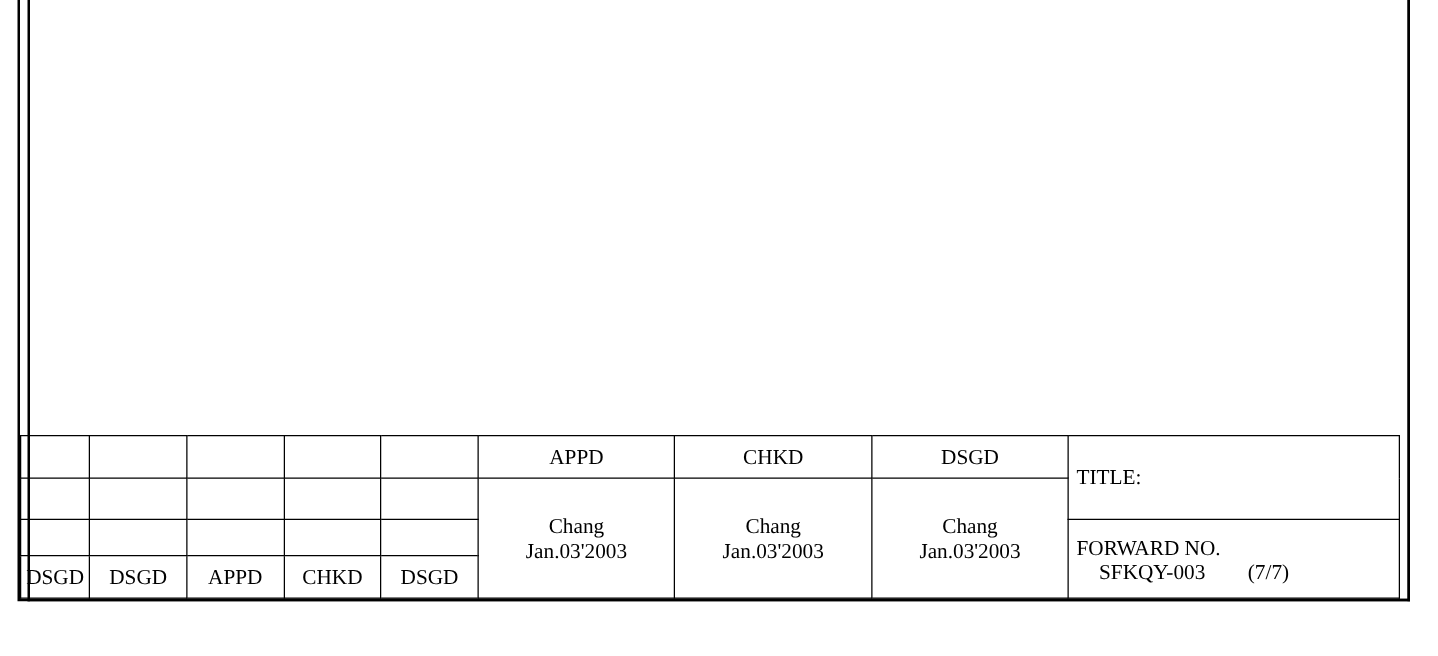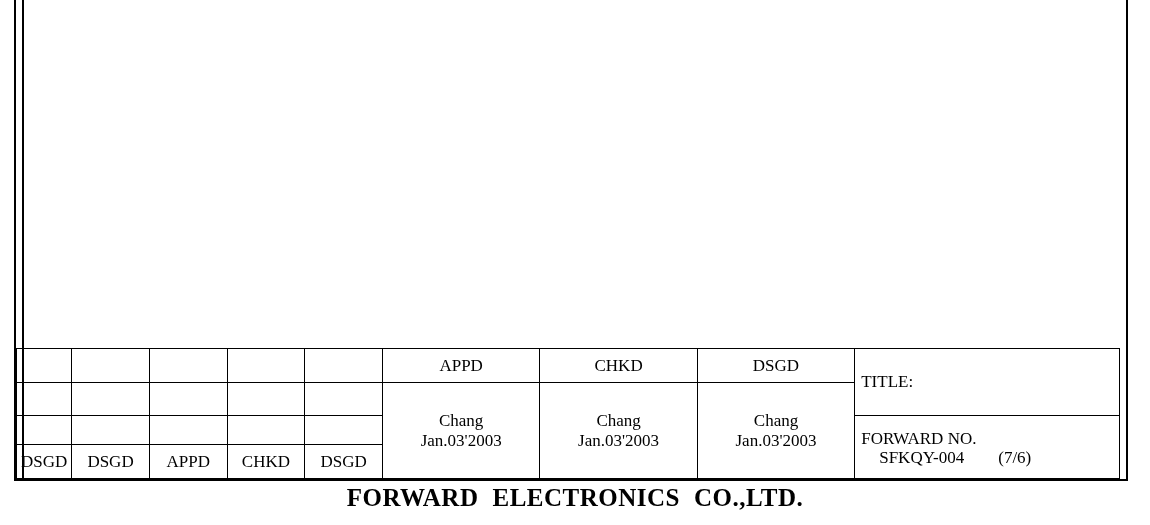--- a/index.html
+++ b/index.html
@@ -166,31 +166,28 @@
         </td>
       </tr>
       <tr>
         <td class="rev-cell"></td>
         <td class="rev-cell"></td>
         <td class="rev-cell"></td>
         <td class="rev-cell"></td>
         <td class="rev-cell"></td>
         <td class="tcell" rowspan="2">
           <span class="doc-line1">FORWARD NO.</span>
-          <span class="doc-line2"><span>SFKQY-004</span><span class="doc-page">(7/6)</span></span>
+          <span class="doc-line2"><span>SFKQY-003</span><span class="doc-page">(7/7)</span></span>
         </td>
       </tr>
       <tr>
         <td class="rev-head">DSGD</td>
         <td class="rev-head">DSGD</td>
         <td class="rev-head">APPD</td>
         <td class="rev-head">CHKD</td>
         <td class="rev-head">DSGD</td>
       </tr>
     </tbody>
       </table>
   </div>
 
-  <div class="company">
-    <span>FORWARD</span><span class="gap"></span><span>ELECTRONICS</span><span class="gap"></span><span>CO.,LTD.</span>
-  </div>
 
 </div>
 
 </body></html>

